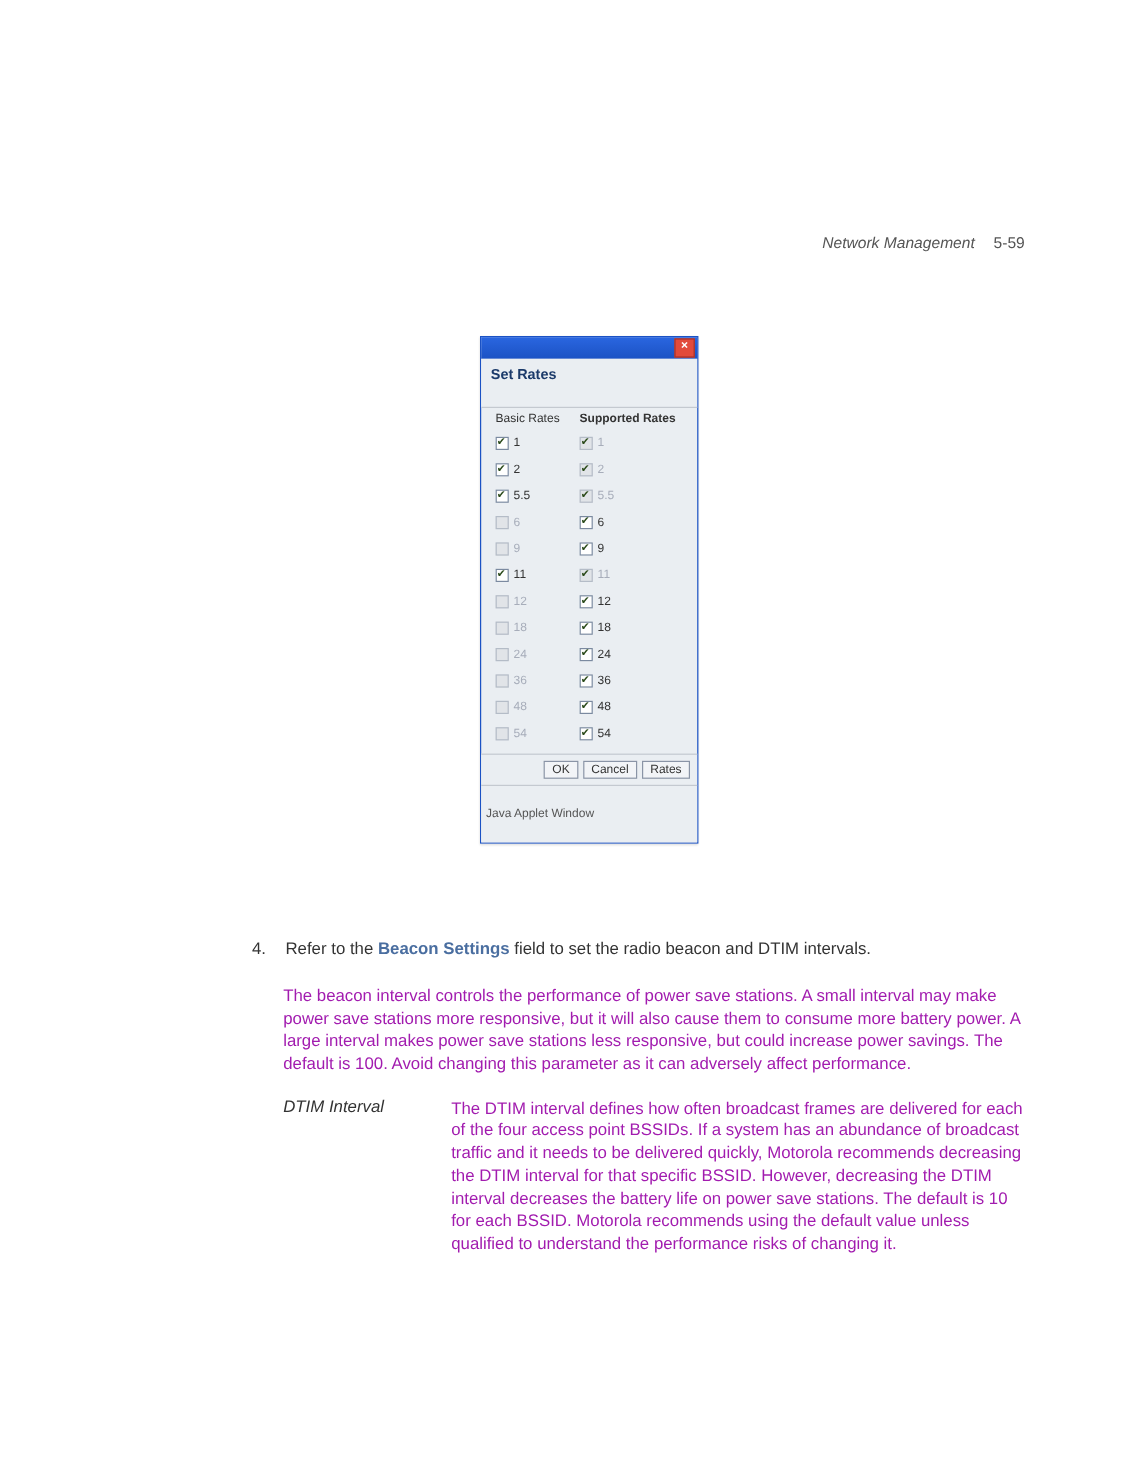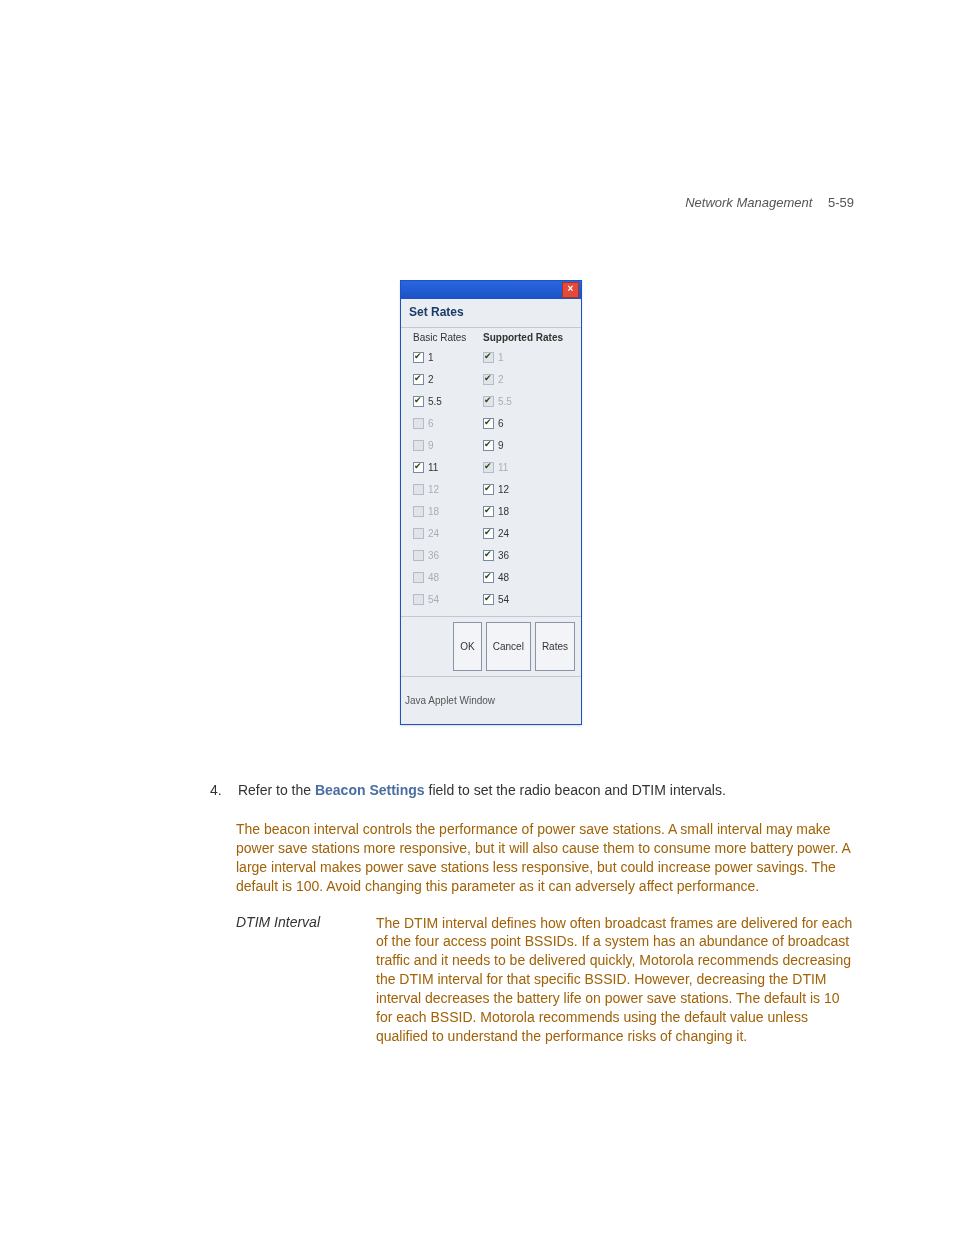--- a/index.html
+++ b/index.html
@@ -56,21 +56,21 @@
     border: 1px solid #a83228;
     color: #fff;
     font-size: 10px;
     line-height: 12px;
     text-align: center;
     font-weight: bold;
   }
   .dialog-title {
     font-weight: bold;
     color: #1b3a6a;
-    padding: 6px 8px 8px 8px;
+    padding: 6px 8px 20px 8px;
     font-size: 12px;
     border-bottom: 1px solid #c4c9d0;
     background: #eaeef2;
   }
   .rates-body {
     padding: 4px 8px 6px 12px;
   }
   .rate-headers {
     display: flex;
     font-size: 10px;
@@ -115,21 +115,21 @@
   .button-row {
     border-top: 1px solid #c4c9d0;
     padding: 5px 6px;
     display: flex;
     justify-content: flex-end;
     gap: 4px;
     background: #eaeef2;
   }
   .win-btn {
     font-size: 10px;
-    padding: 18px 6px;
+    padding: 1px 6px;
     border: 1px solid #8a94a6;
     background: #f2f4f7;
     color: #333;
   }
   .status-strip {
     font-size: 10px;
     color: #555;
     padding: 18px 4px;
     background: #eaeef2;
     border-top: 1px solid #c4c9d0;
@@ -168,21 +168,21 @@
     width: 140px;
     font-style: italic;
     font-size: 14px;
     color: #333;
     flex-shrink: 0;
   }
   .def-desc {
     flex: 1;
     font-size: 14px;
     line-height: 1.35;
-    color: #a16207;
+    color: #a21caf;
   }
 </style>
 </head>
 <body>
 
 <div class="page">
 
   <div class="header">
     <span class="section-title">Network Management</span>
     <span class="page-num">5-59</span>

